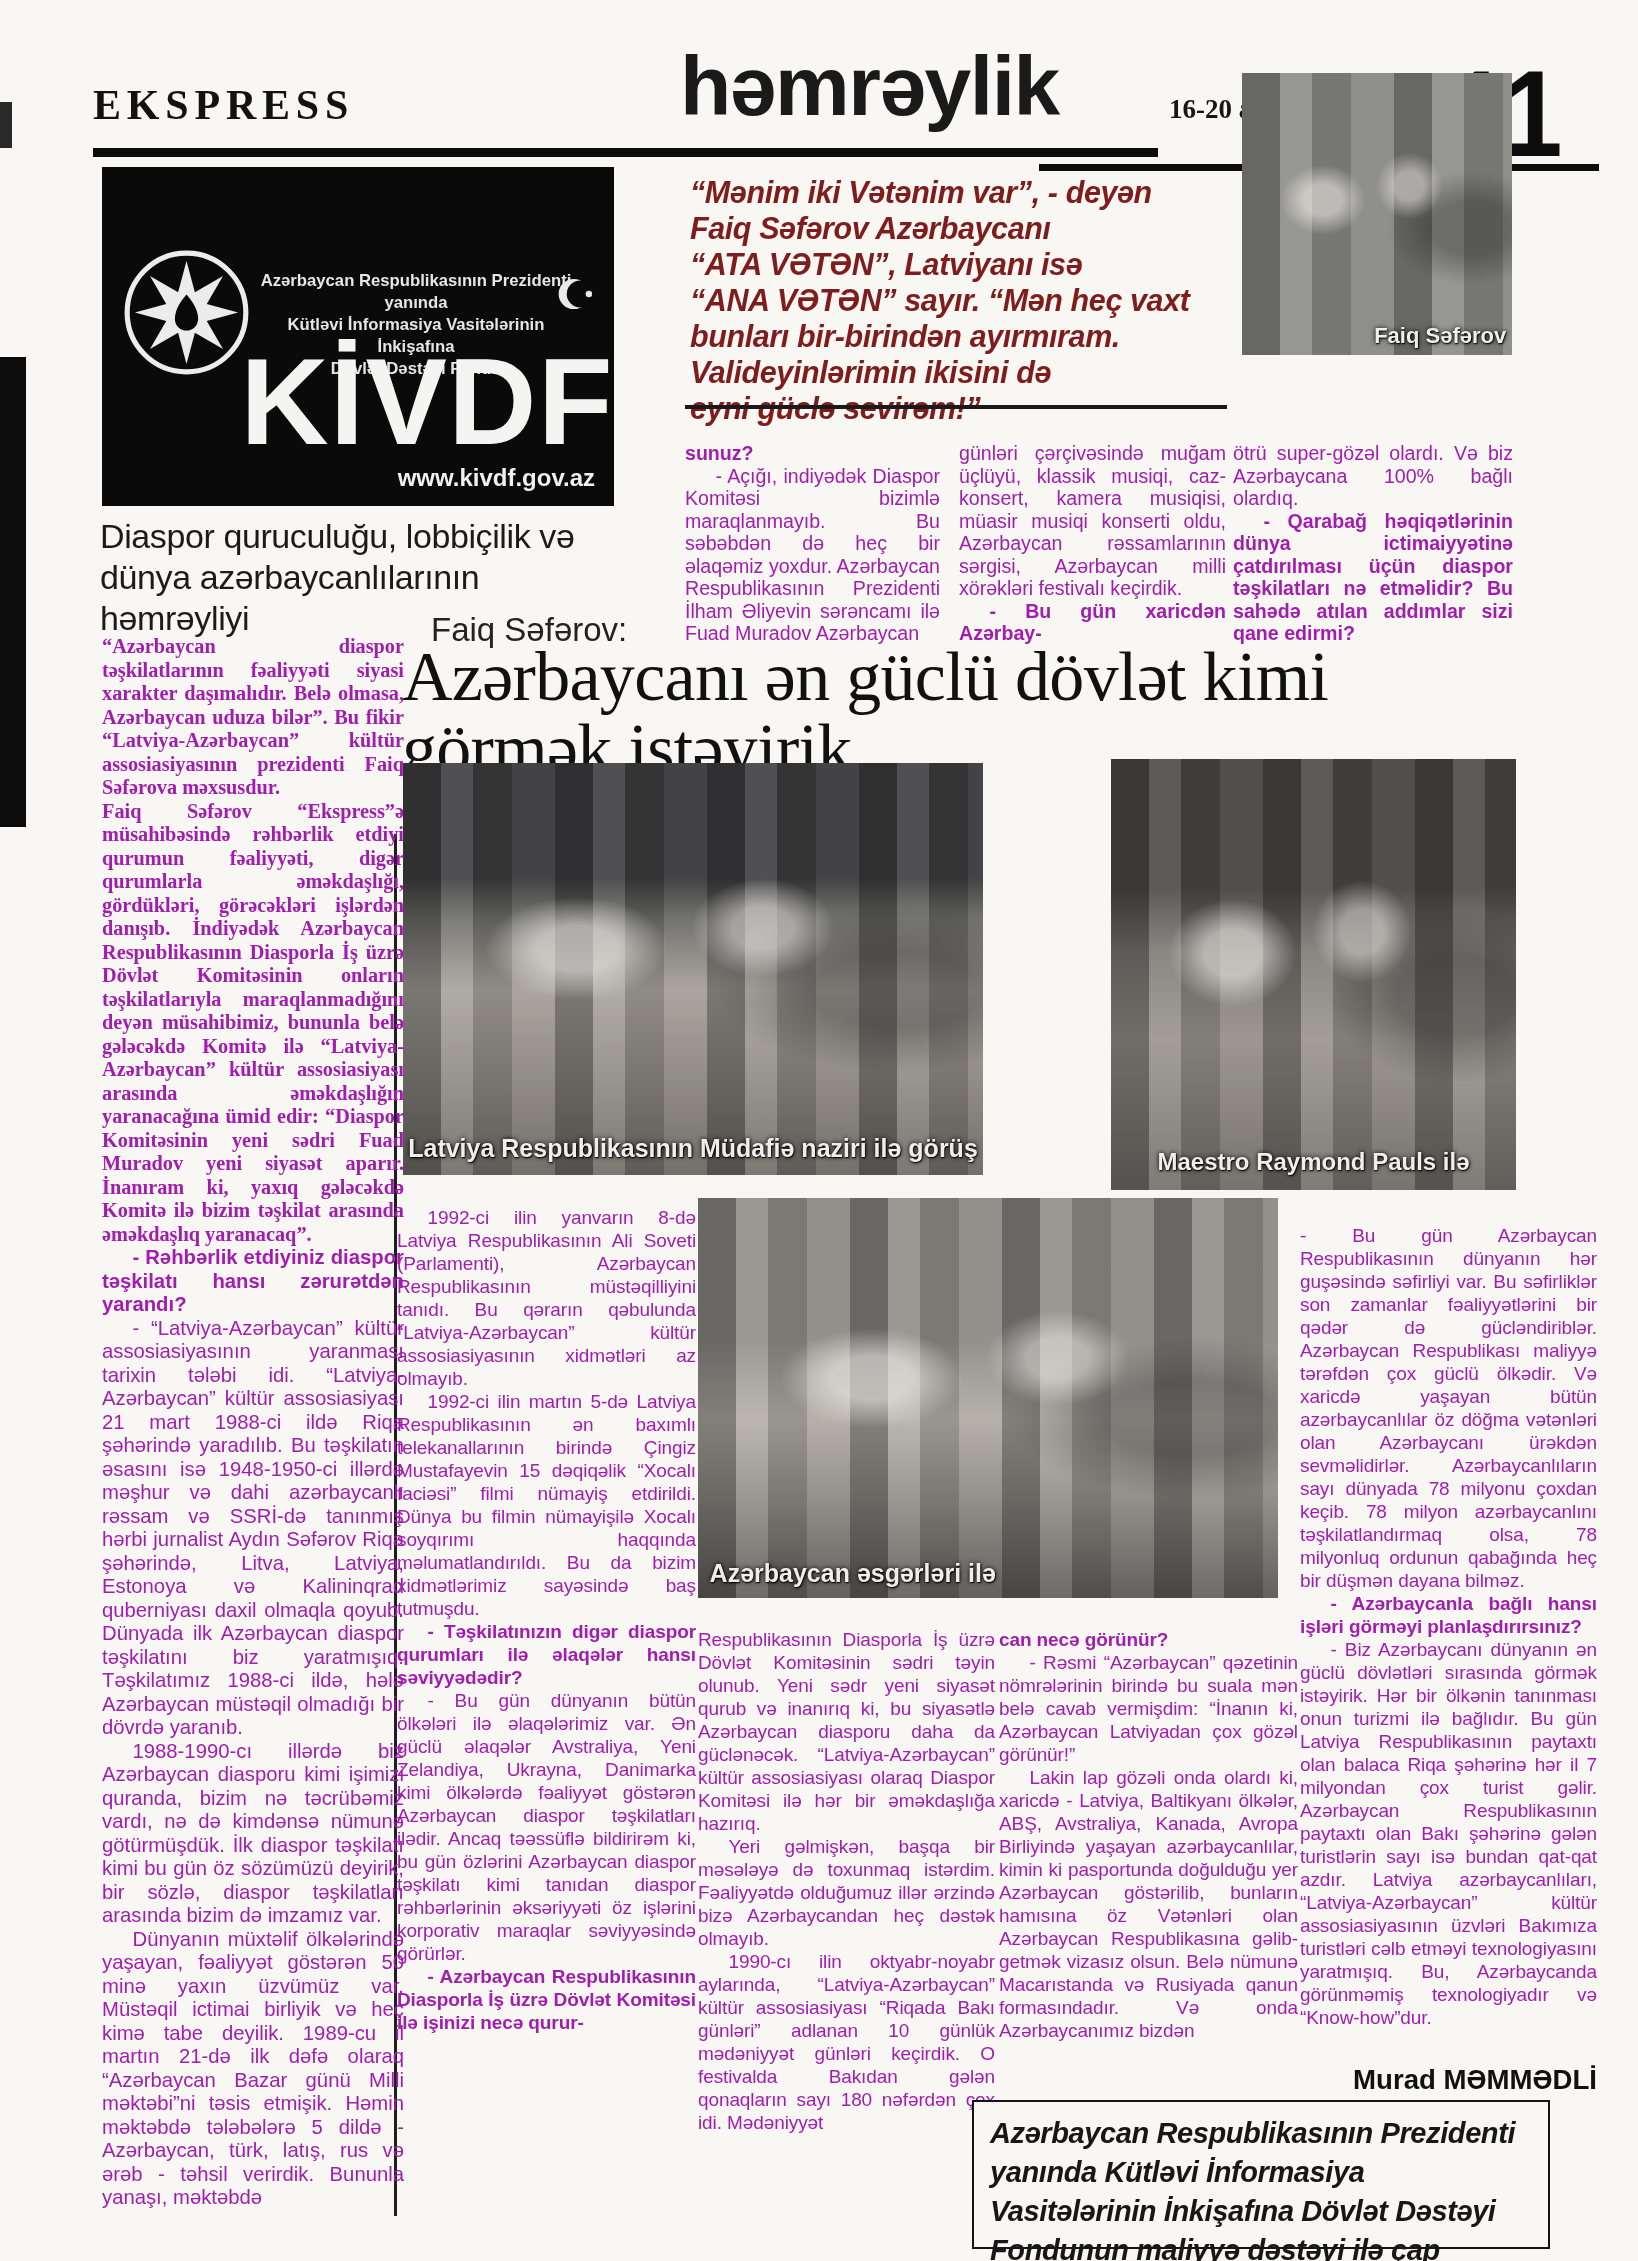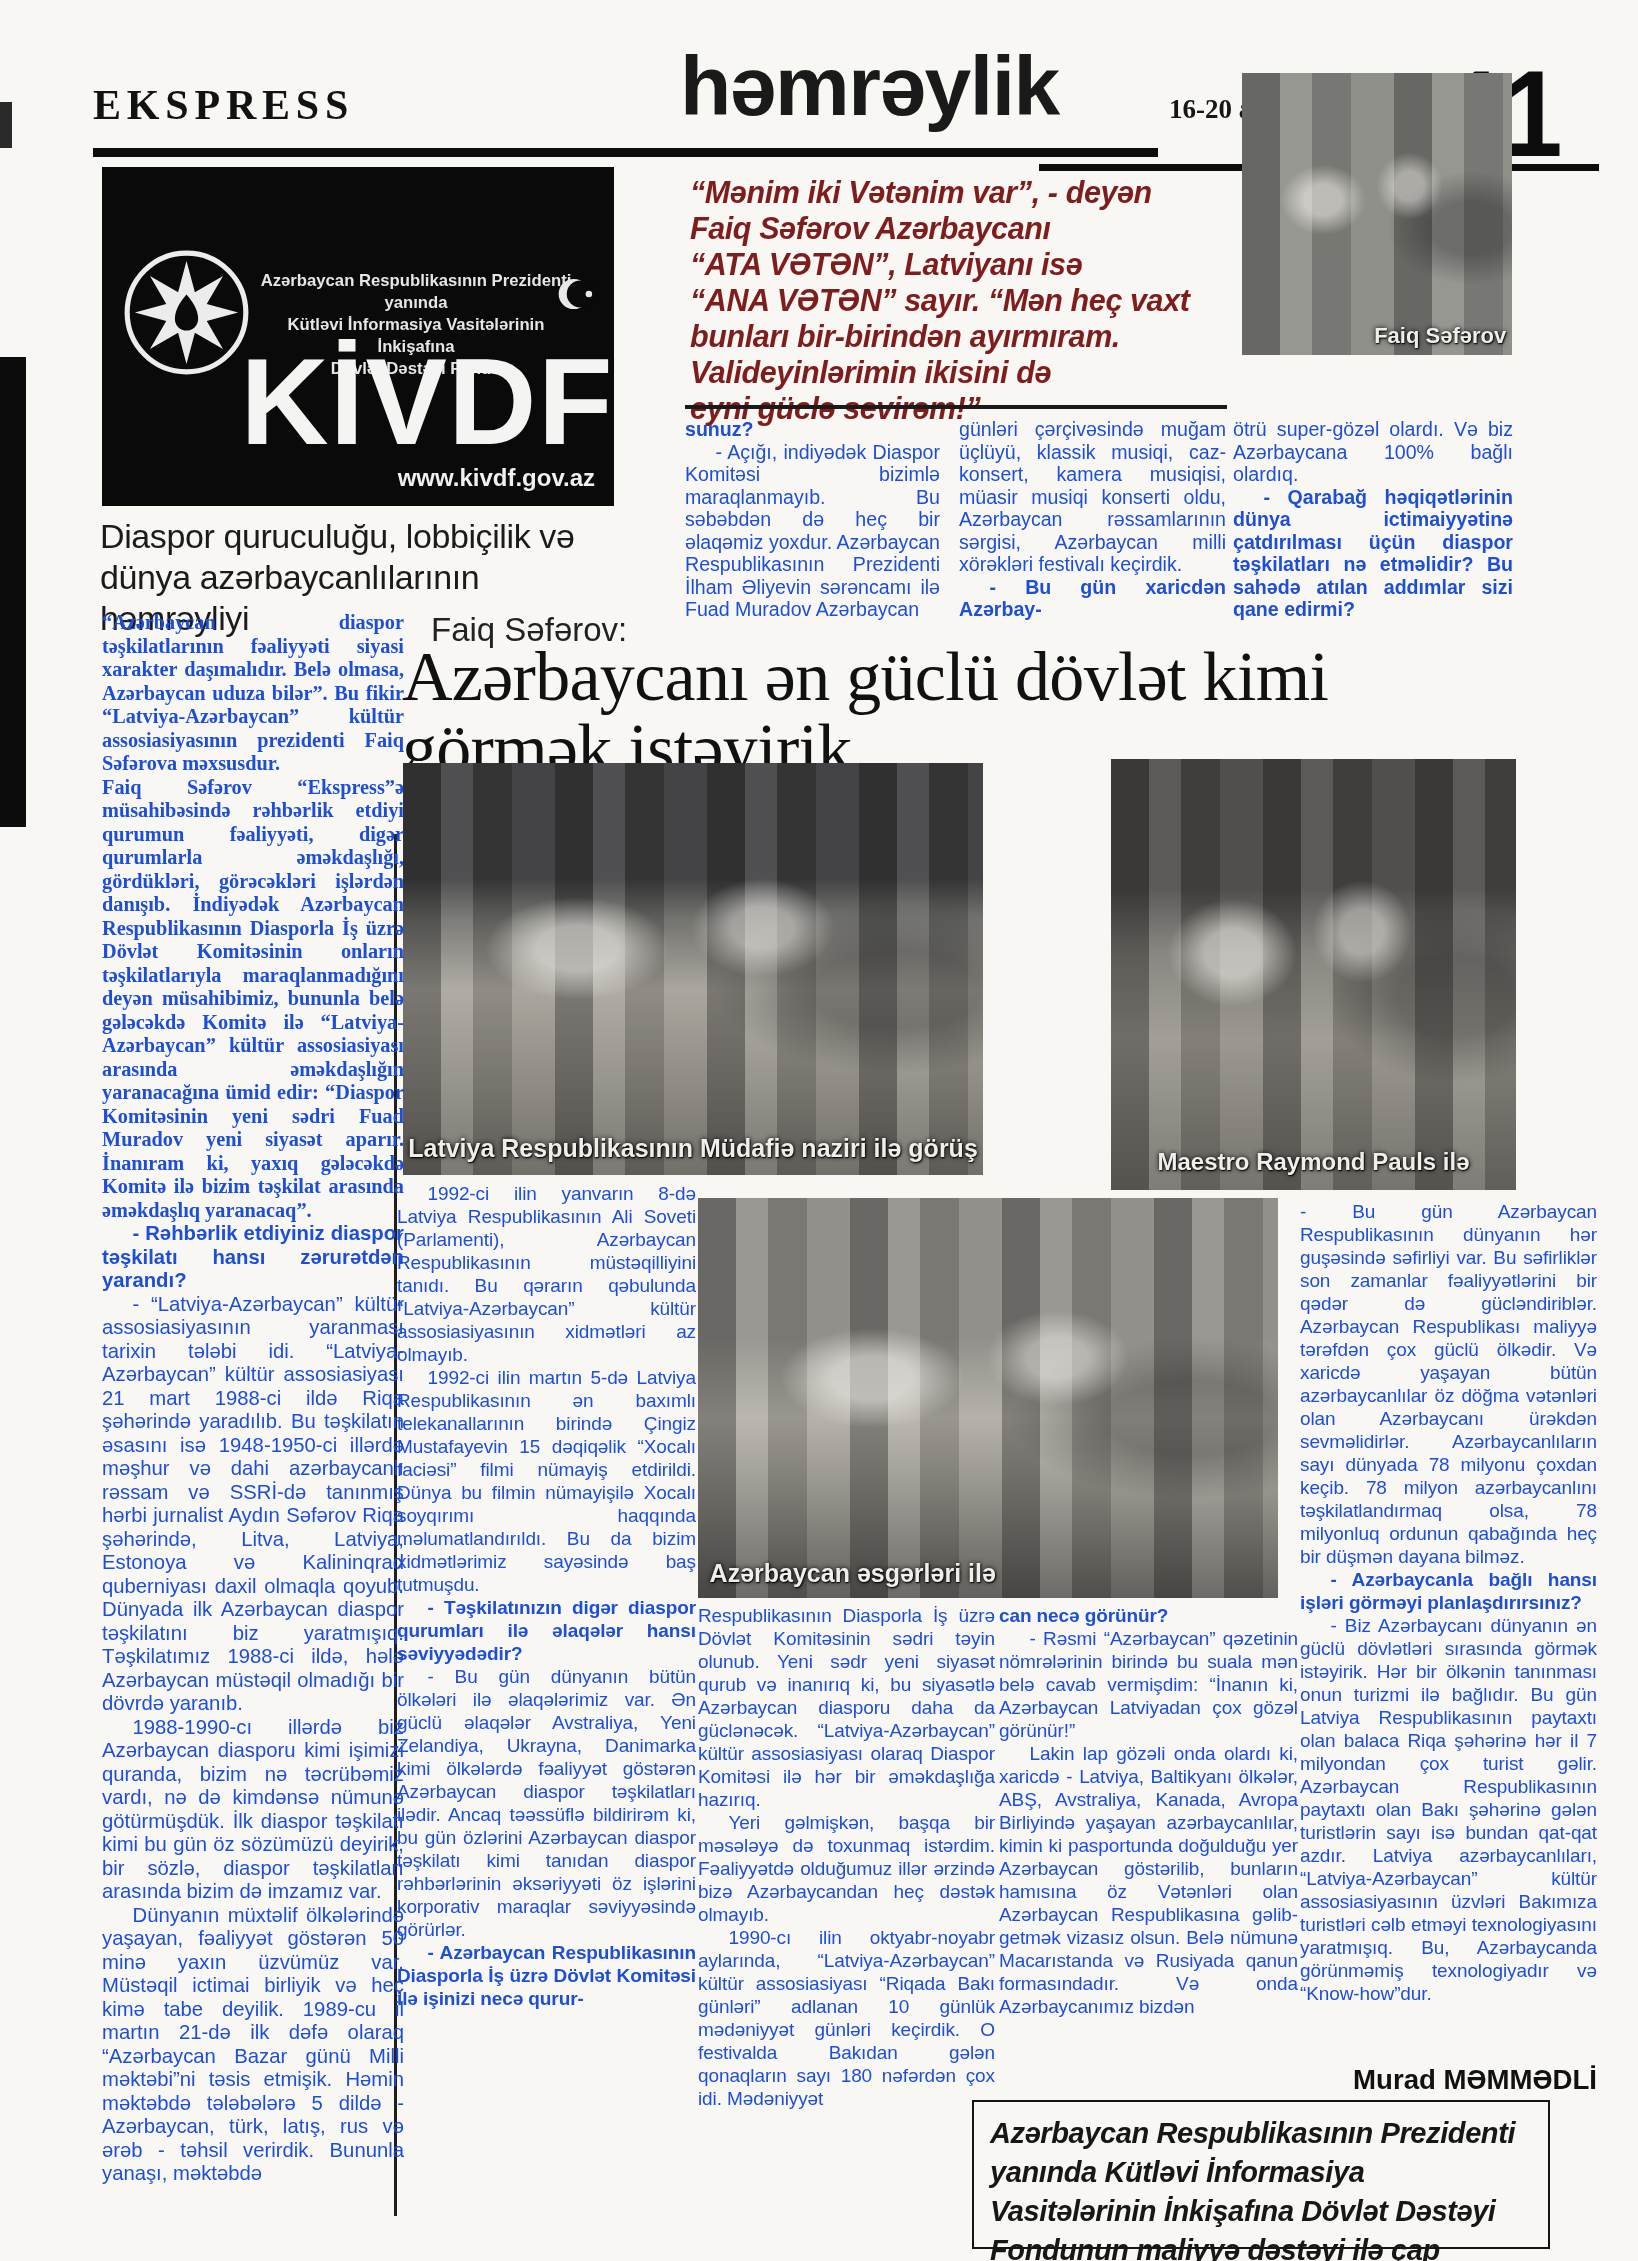--- a/index.html
+++ b/index.html
@@ -58,21 +58,21 @@
      background:radial-gradient(ellipse at 30% 45%, rgba(245,243,238,.55) 0 7%, rgba(245,243,238,0) 16%),
                 radial-gradient(ellipse at 62% 40%, rgba(240,238,233,.5) 0 6%, rgba(240,238,233,0) 14%),
                 radial-gradient(ellipse at 85% 55%, rgba(30,30,30,.35) 0 12%, rgba(30,30,30,0) 26%);}
   .photo-caption{position:absolute;font-weight:700;font-size:25px;color:#efeeea;z-index:3;
                  text-shadow:0 0 5.8px #000,0.7px 0.7px 1.5px #000;}
   .cap-left{left:0;right:0;bottom:11.6px;text-align:center;}
   .cap-right{left:0;right:0;bottom:14.5px;text-align:center;font-size:24px;}
   .cap-mid{left:11.6px;bottom:10.2px;}
 
   
-  .textcol{position:absolute;overflow:hidden;color:#1d4ed8;}
+  .textcol{position:absolute;overflow:hidden;color:#a21caf;margin-top:24px;}
   .para{margin:0;text-align:justify;text-indent:30.5px;}
   .para.ni{text-indent:0;}
   .para.b{font-weight:700;}
   .para.sf{font-family:"Liberation Serif",serif;}
   .col1{left:102px;top:611px;width:302px;height:1645px;font-size:20.3px;line-height:23.5px;}
   .topcol{top:418px;height:202px;font-size:19.6px;line-height:22.5px;}
   .topA{left:685px;width:255px;}
   .topB{left:959px;width:267px;}
   .topC{left:1233px;width:280px;}
   .lowcol{font-size:19px;line-height:23px;letter-spacing:-0.1px;}

